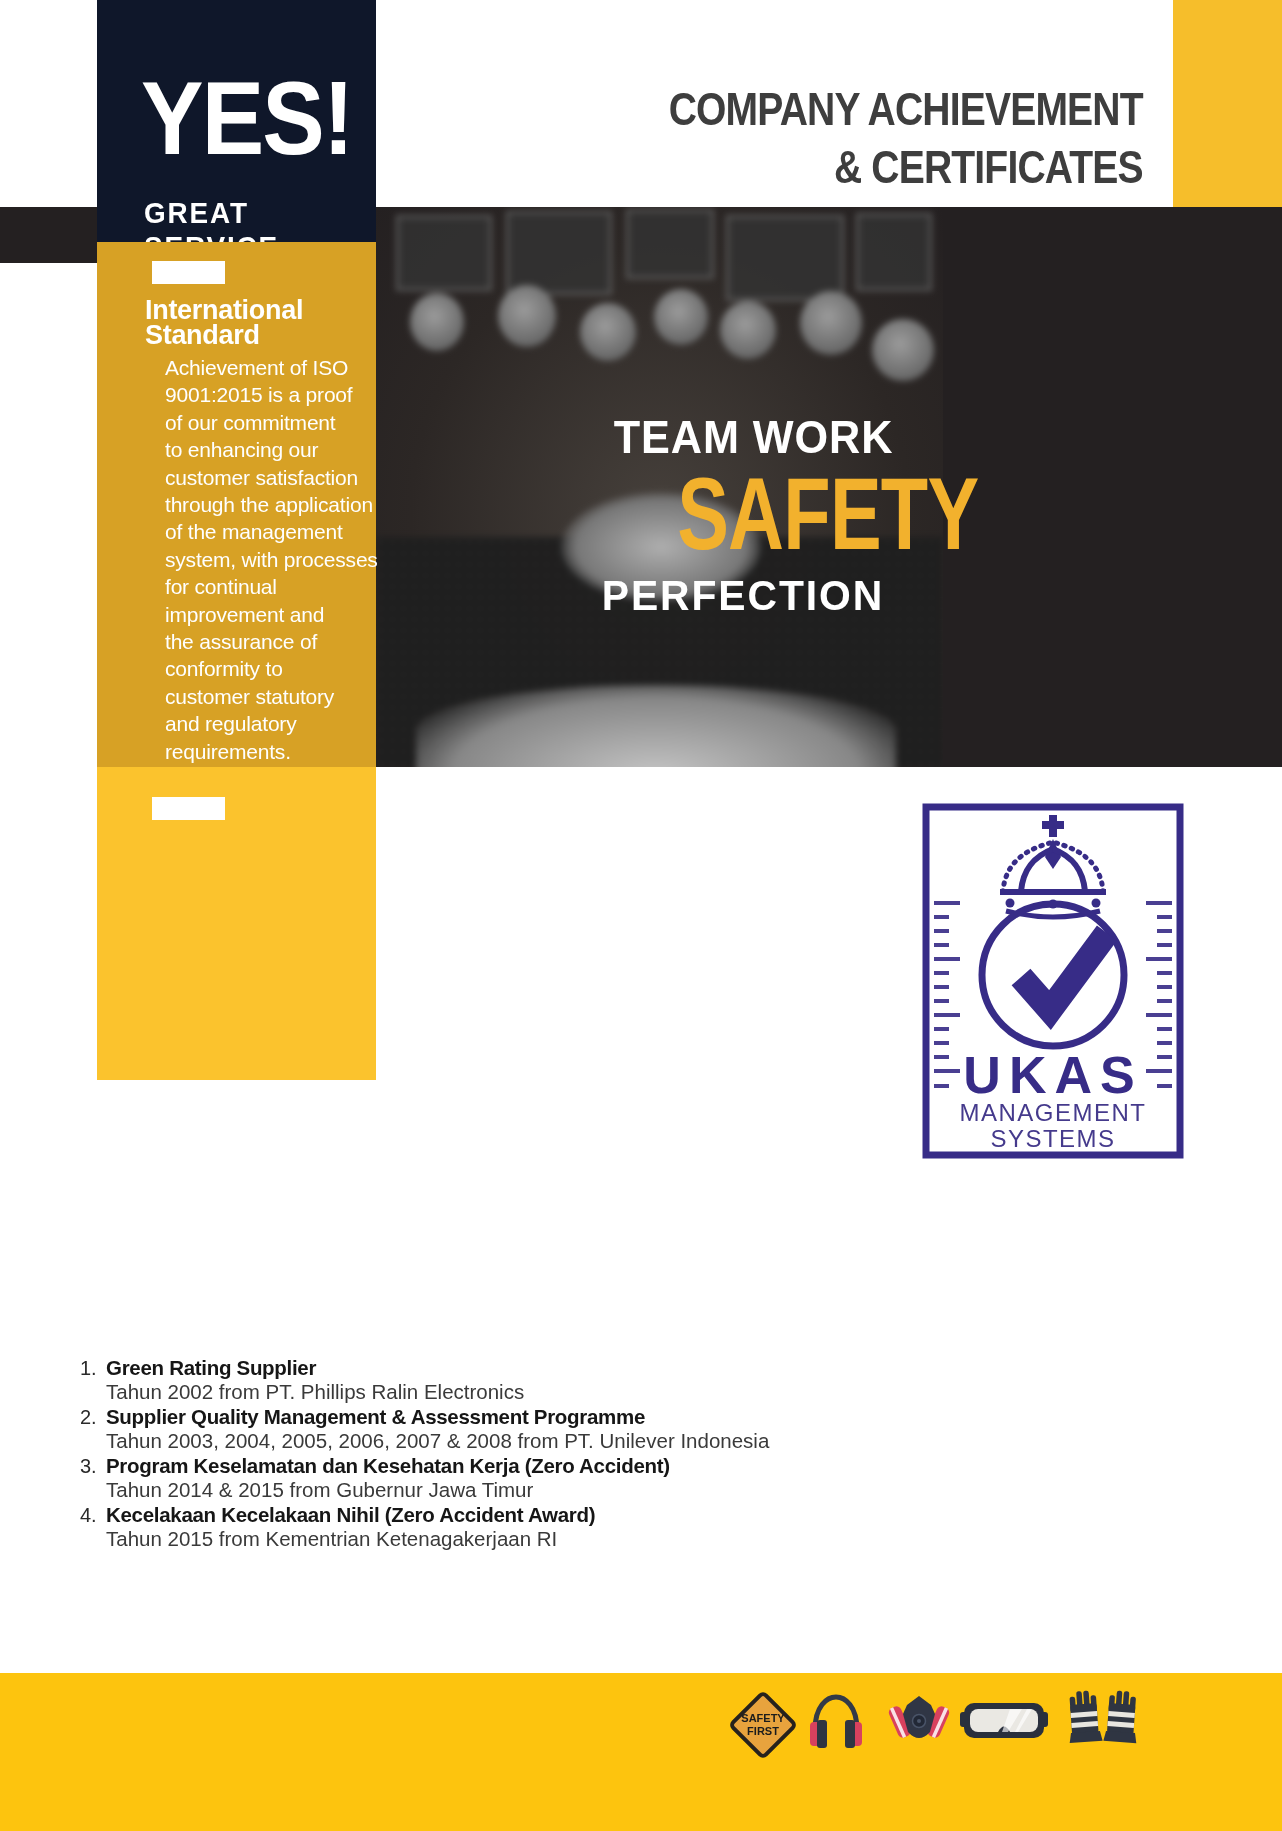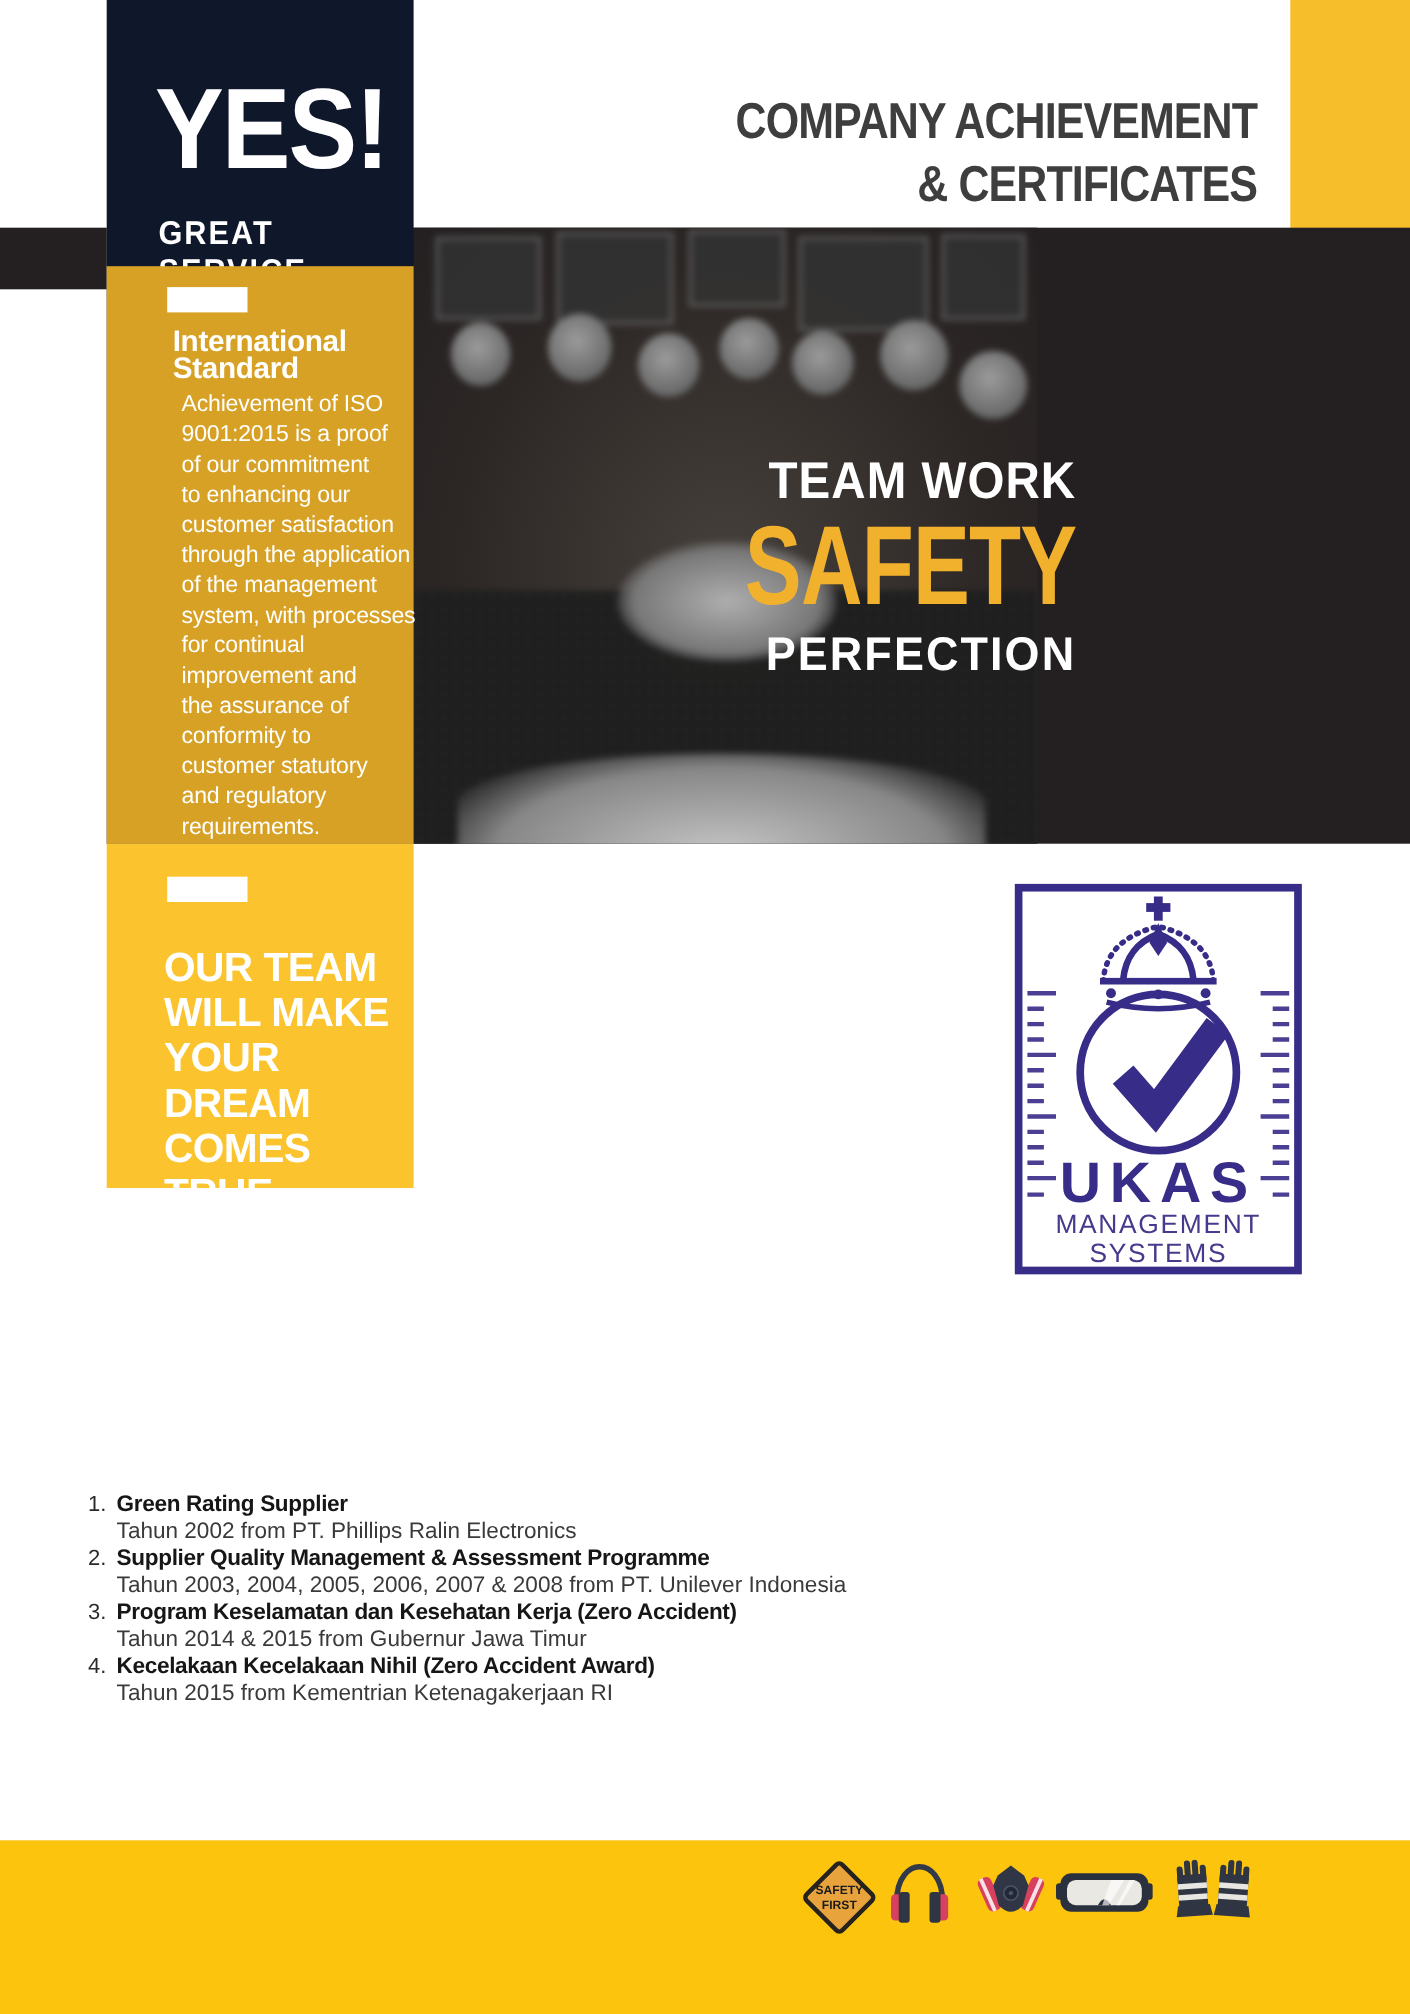--- a/index.html
+++ b/index.html
@@ -27,32 +27,32 @@
   .frame{position:absolute;background:#38332f;border:3px solid #6b6560;opacity:.8;}
   .head{position:absolute;border-radius:50%;background:radial-gradient(circle at 45% 40%, #a49a8c, #6f675d 70%, #4a443e);}
   .bodies{position:absolute;left:0;top:330px;width:567px;height:230px;
           background:radial-gradient(circle, #3a342f 1px, transparent 2px), #211d1c;background-size:11px 11px;opacity:.95;}
   .hands{position:absolute;left:185px;top:285px;width:200px;height:110px;border-radius:50%;
          background:radial-gradient(ellipse, #b6ada0 0%, #7e766b 60%, transparent 75%);}
   .floor{position:absolute;left:40px;top:478px;width:480px;height:90px;border-radius:50% 50% 0 0;
          background:radial-gradient(ellipse at 50% 100%, #c9c3ba 0%, #8d867d 60%, transparent 85%);}
 
   
-  .hero{right:304px;top:412px;text-align:right;z-index:2;}
+  .hero{right:304px;top:412px;z-index:2;}
   .hero-l1{font-size:47px;font-weight:800;color:#fff;letter-spacing:1px;
            transform:scaleX(.92);transform-origin:right center;line-height:50px;}
   .hero-l2{font-size:102px;font-weight:800;color:#F2B12D;letter-spacing:-1px;
            transform:scaleX(.76);transform-origin:right center;line-height:100px;margin:2px 0 8px;}
   .hero-l3{font-size:43px;font-weight:700;color:#fff;letter-spacing:2px;
            transform:scaleX(.95);transform-origin:right center;line-height:46px;}
 
   
   .gold-block{left:97px;top:242px;width:279px;height:525px;background:#D7A125;z-index:3;}
   .white-bar{position:absolute;background:#fff;width:73px;height:23px;left:55px;}
-  .intl-heading{position:absolute;left:60px;top:56px;color:#fff;font-size:27px;font-weight:800;
+  .intl-heading{position:absolute;left:48px;top:56px;color:#fff;font-size:27px;font-weight:800;
                 line-height:25px;white-space:pre-line;letter-spacing:-0.3px;}
   .intl-paragraph{position:absolute;left:52px;top:112px;color:#fff;font-size:21px;font-weight:400;
                 line-height:27.4px;white-space:pre-line;letter-spacing:-0.2px;width:240px;margin-left:16px;}
 
   .slogan-block{left:97px;top:767px;width:279px;height:313px;background:#FBC32D;z-index:3;}
   .slogan{position:absolute;left:52px;top:92px;color:#fff;font-size:37px;font-weight:800;
           line-height:41px;letter-spacing:-0.5px;}
 
   
   .ukas-wrap{left:922px;top:803px;width:262px;height:362px;z-index:2;}
@@ -130,26 +130,20 @@
 improvement and
 the assurance of
 conformity to
 customer statutory
 and regulatory
 requirements.</div>
   </div>
 
   <div class="abs slogan-block">
     <div class="white-bar" style="top:30px;"></div>
-    <div class="slogan">
-      <div>OUR TEAM</div>
-      <div>WILL MAKE</div>
-      <div>YOUR DREAM</div>
-      <div>COMES TRUE</div>
-    </div>
   </div>
 
   <div class="abs ukas-wrap">
     <svg width="262" height="362" viewBox="0 0 262 362">
       <rect x="4" y="4" width="254" height="348" fill="#ffffff" stroke="#372C87" stroke-width="7"></rect>
 
       <g fill="#372C87" stroke="#372C87">
         <rect x="127" y="12" width="8" height="22" stroke="none"></rect>
         <rect x="120" y="18" width="22" height="8" stroke="none"></rect>
         <path d="M131 36 L139 54 L131 66 L123 54 Z" stroke="none"></path>

